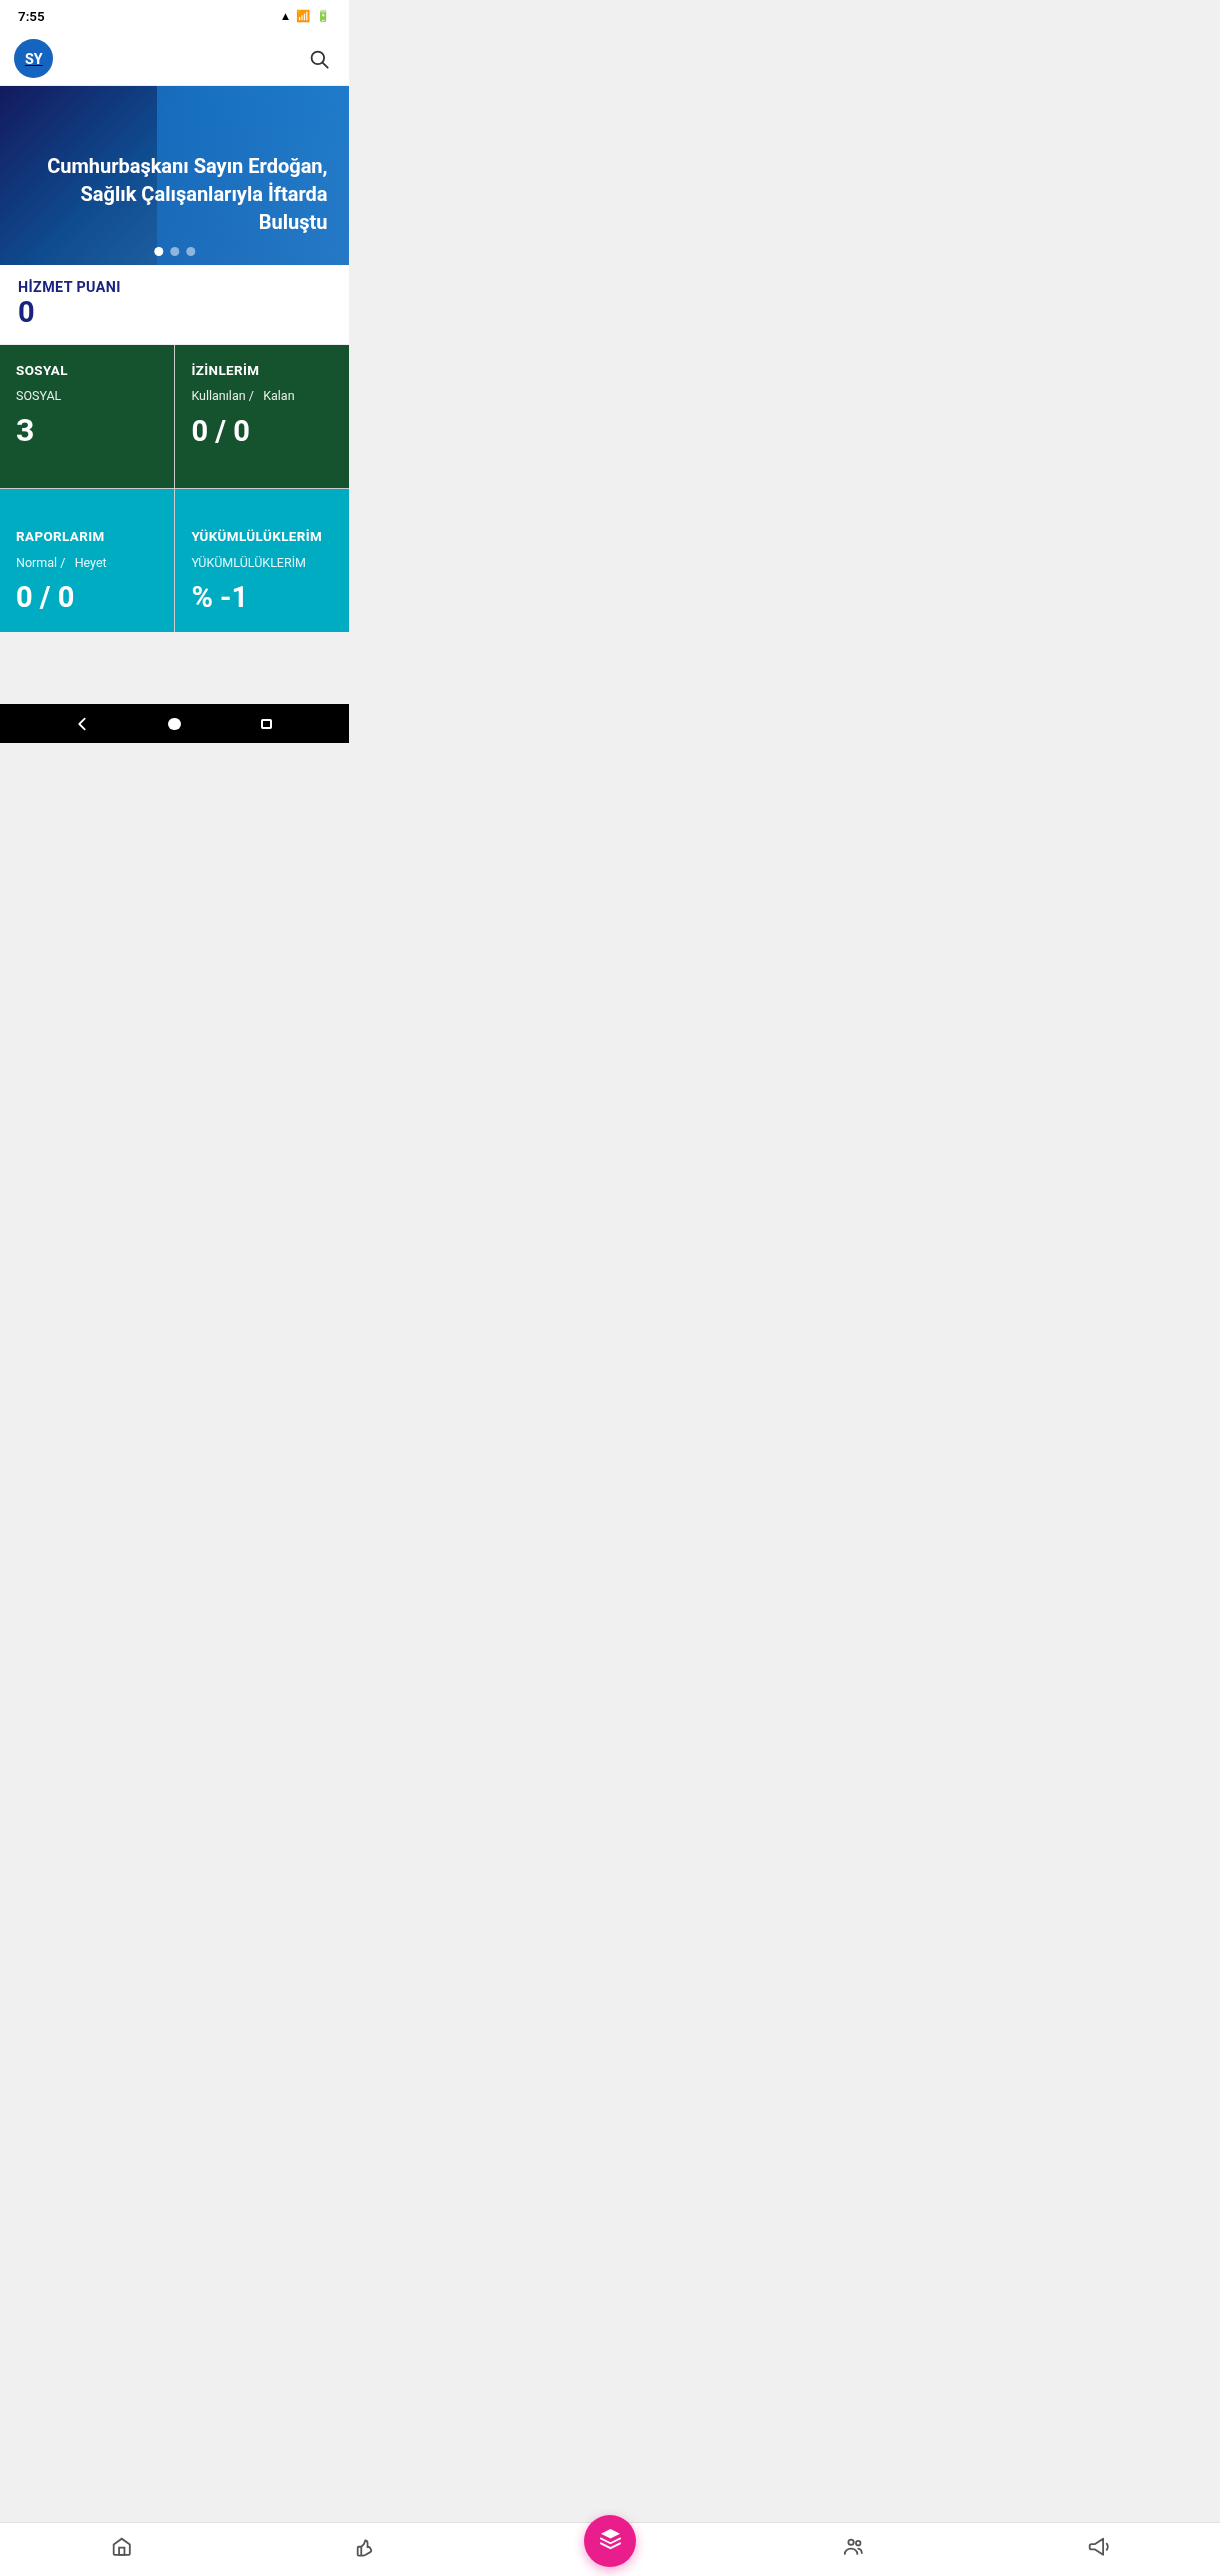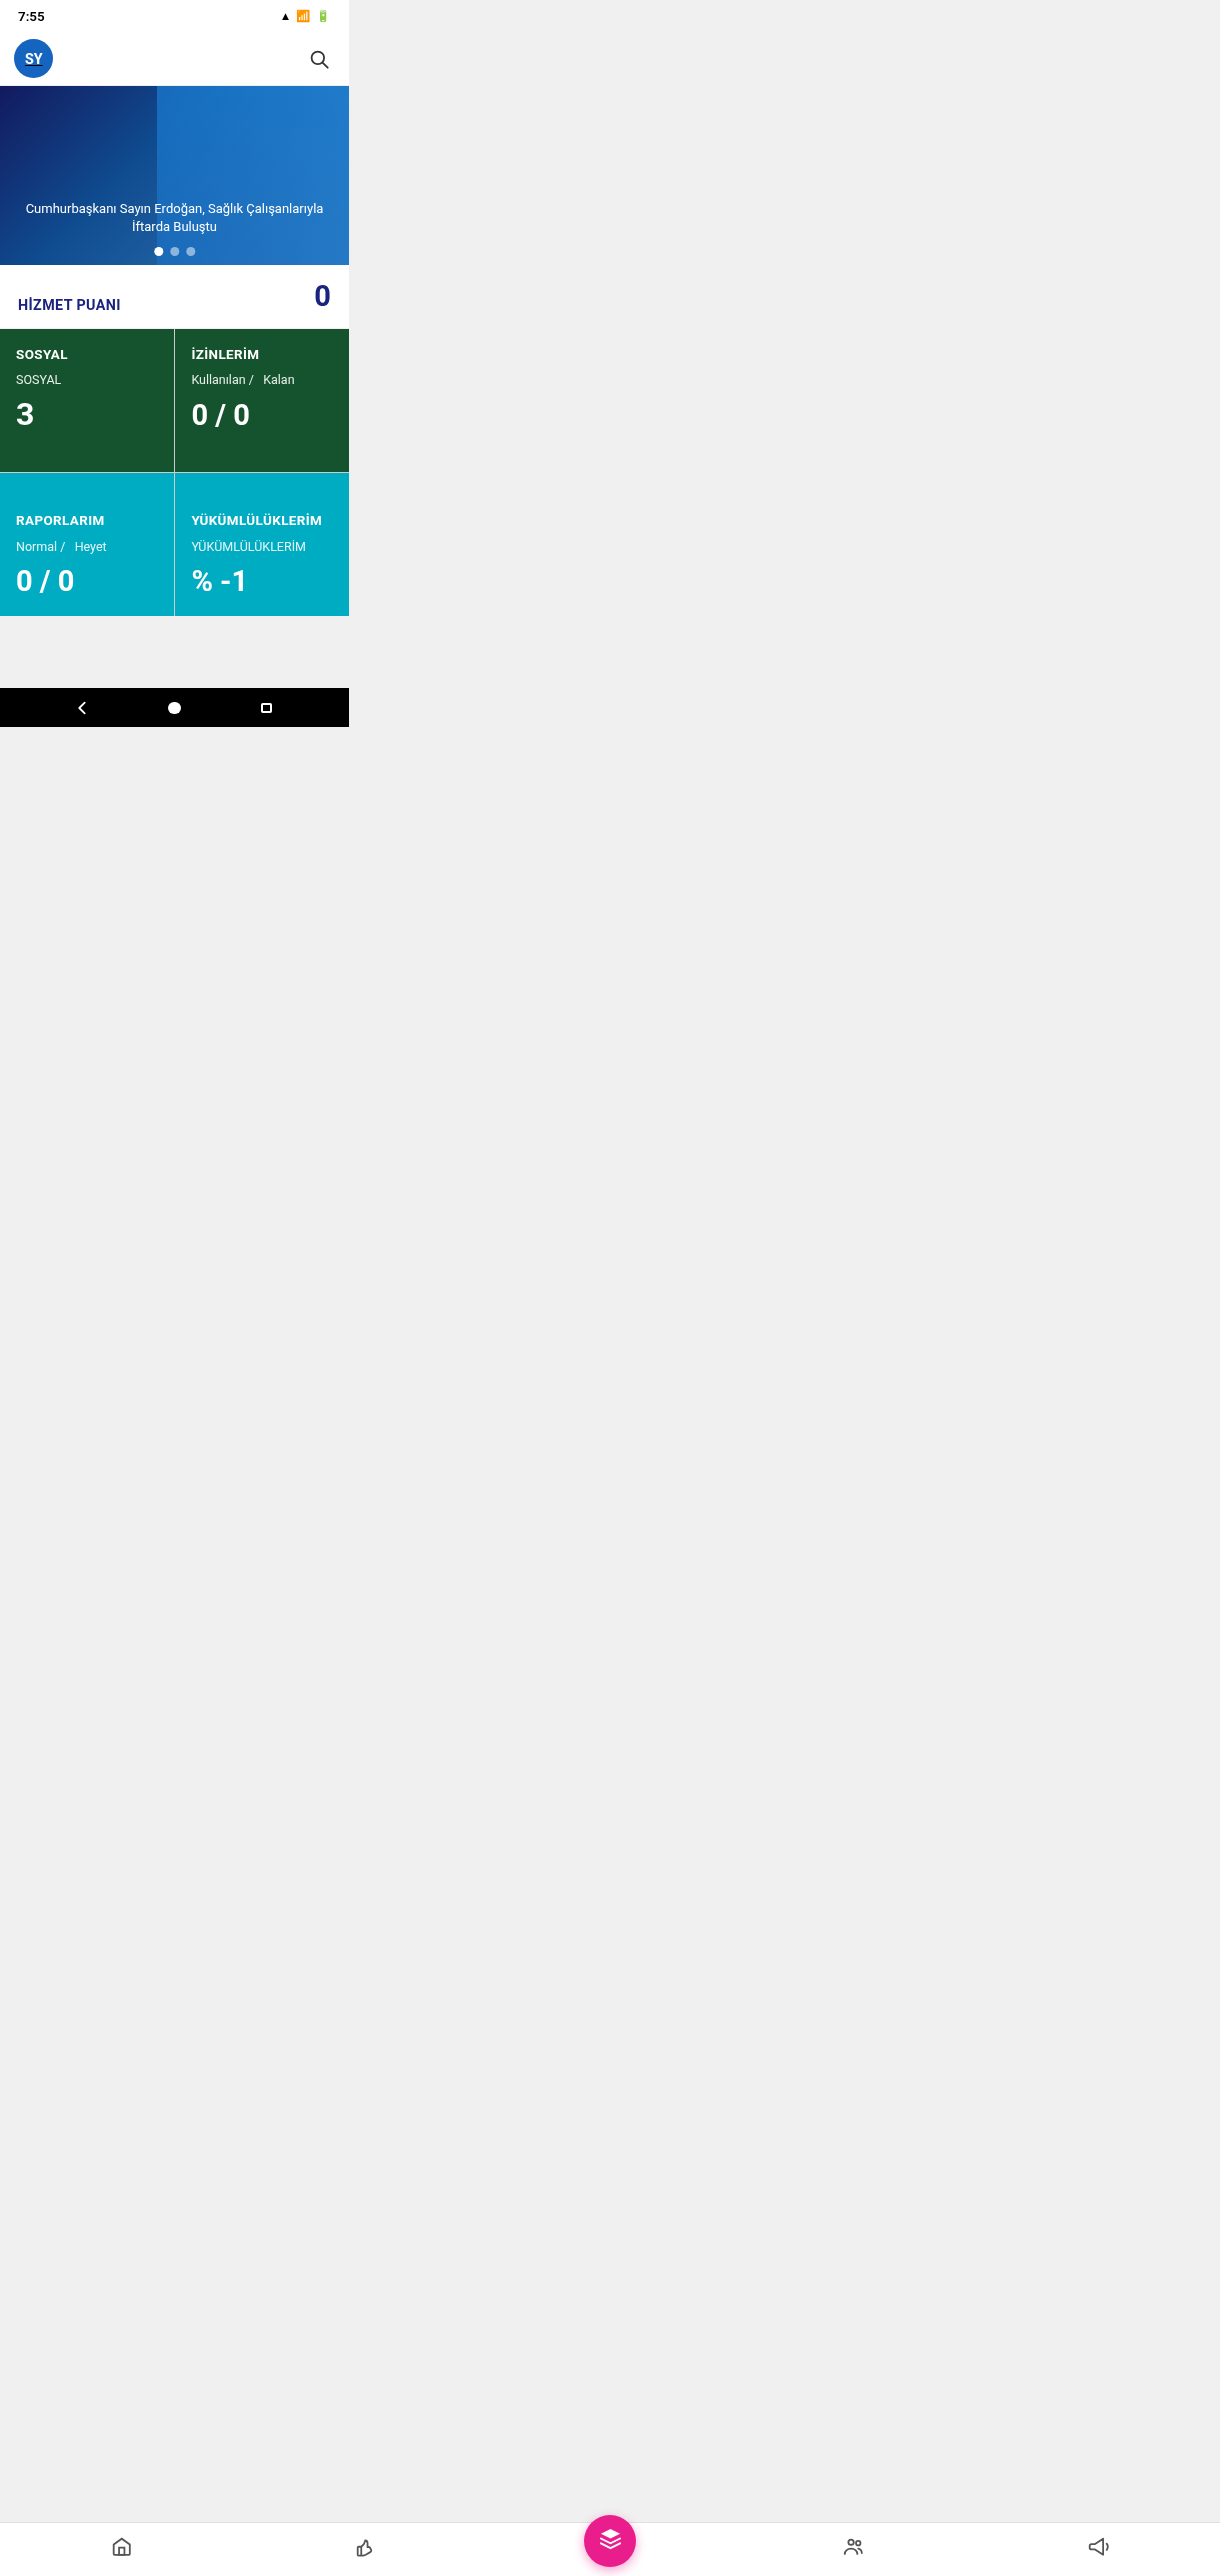--- a/index.html
+++ b/index.html
@@ -88,25 +88,25 @@
       position: absolute;
       right: 0; top: 0; bottom: 0;
       width: 55%;
       background: linear-gradient(to bottom, #2196F3 0%, #1976D2 100%);
       opacity: 0.5;
     }
     .hero-text {
       position: relative;
       z-index: 2;
       color: #fff;
-      text-align: center;
+      text-align: right;
       width: 100%;
       padding: 0 21.5px;
-      font-size: 13px;
-      font-weight: 400;
+      font-size: 20px;
+      font-weight: 700;
       line-height: 1.4;
     }
     .hero-dots {
       position: absolute;
       bottom: 9px;
       left: 50%;
       transform: translateX(-50%);
       display: flex;
       gap: 7.2px;
       z-index: 3;
@@ -120,22 +120,23 @@
     .dot.active {
       background: #fff;
     }
 
     
     .hizmet-section {
       background: #fff;
       padding: 14.3px 18px;
       display: flex;
       justify-content: space-between;
-      align-items: flex-end;
+      align-items: flex-start;
       border-bottom: 0.9px solid #eee;
+      flex-direction: column;
     }
     .hizmet-label {
       font-size: 14.3px;
       font-weight: 700;
       color: #1a237e;
       letter-spacing: 0.4px;
     }
     .hizmet-value {
       font-size: 29px;
       font-weight: 700;

